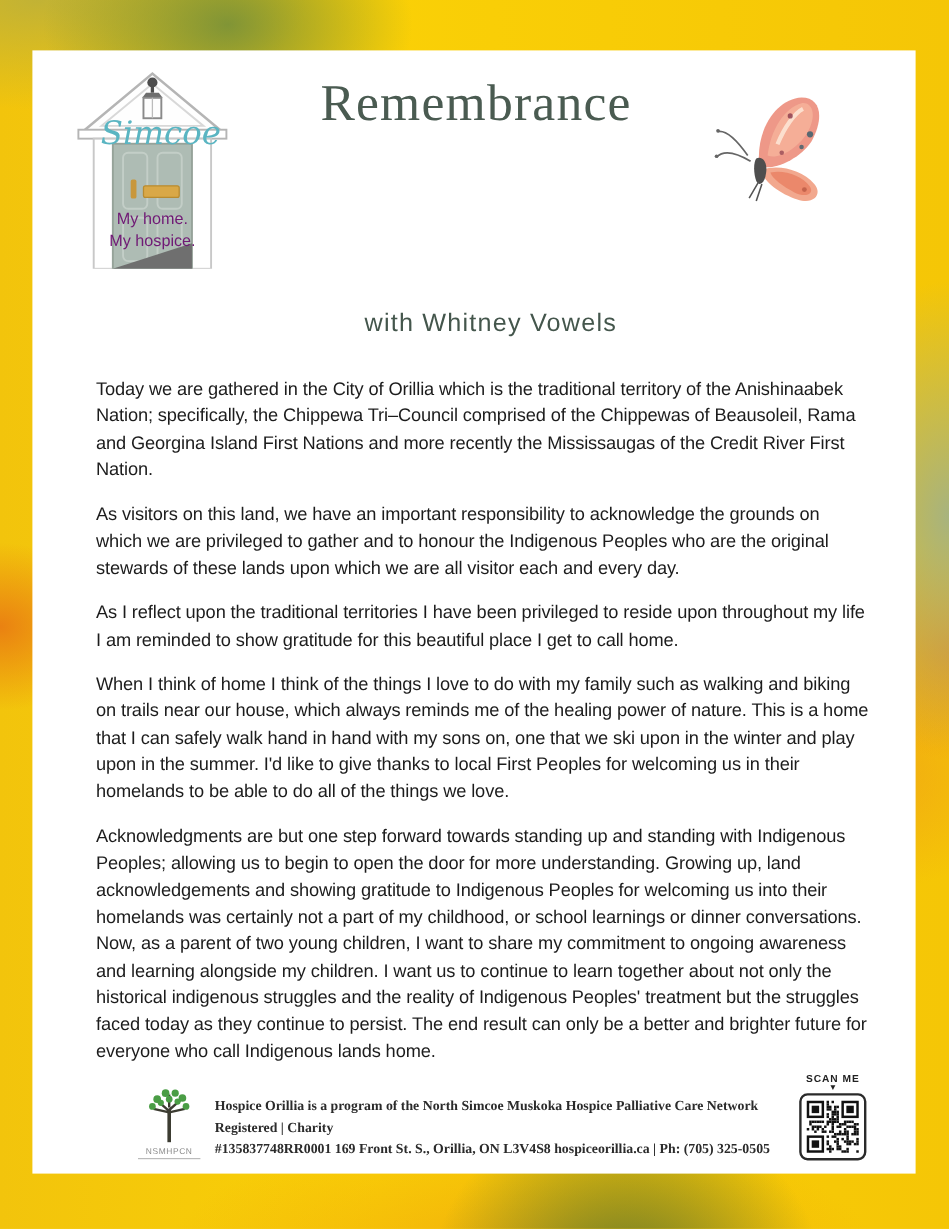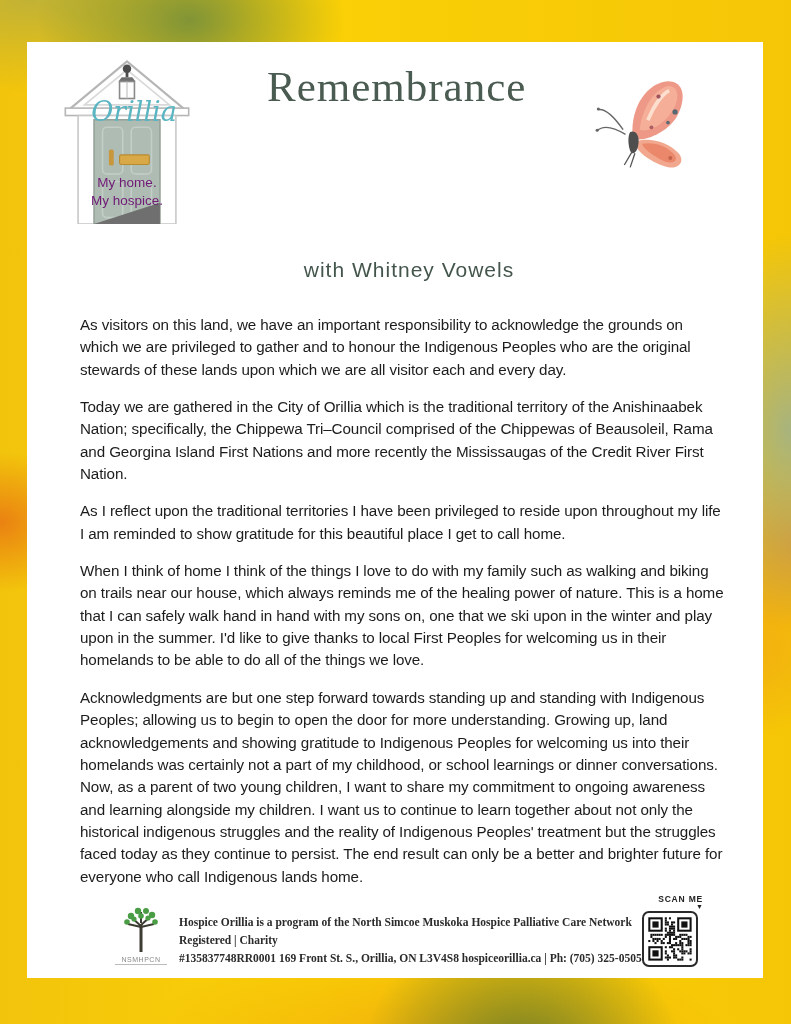--- a/index.html
+++ b/index.html
@@ -58,21 +58,21 @@
     letter-spacing:-0.1px;
   }
   
   .footer { position:absolute; left:0; bottom:6px; width:100%; height:72px; }
   .footer-logo { position:absolute; left:88px; top:6px; width:52px; text-align:center; }
   .footer-logo .acronym { font-size:7px; color:#8a8a8a; letter-spacing:.5px; border-bottom:1px solid #bbb; padding-bottom:1px; }
   .footer-text {
     position:absolute; left:152px; top:14px; width:478px;
     font-size:11.5px; font-weight:700; color:#2b2b2b; line-height:1.55;font-family:Liberation Serif, serif;
   }
-  .qr-block { position:absolute; right:60px; top:-6px; width:66px; text-align:right; }
+  .qr-block { position:absolute; right:36px; top:-6px; width:66px; text-align:center; }
   .qr-label { font-size:8.5px; font-weight:700; letter-spacing:.8px; color:#222; }
   .qr-arrow { font-size:7px; color:#222; line-height:.8; }
   .qr-frame {
     margin:1px auto 0; width:56px; height:56px; border:2px solid #2a2a2a;
     border-radius:7px; padding:3px; background:#fff;
   }
 </style>
 </head>
 <body>
 
@@ -94,21 +94,21 @@
         <rect x="37" y="67" width="19" height="44" rx="4" fill="none" stroke="#c3cec7" stroke-width="1.5"></rect>
         <rect x="64" y="67" width="19" height="44" rx="4" fill="none" stroke="#c3cec7" stroke-width="1.5"></rect>
         <rect x="37" y="118" width="19" height="34" rx="4" fill="none" stroke="#c3cec7" stroke-width="1.5"></rect>
         <rect x="64" y="118" width="19" height="34" rx="4" fill="none" stroke="#c3cec7" stroke-width="1.5"></rect>
         <rect x="43" y="88" width="4.5" height="15" rx="1.5" fill="#c8973c"></rect>
         <rect x="53" y="93" width="28" height="9" rx="1.5" fill="#d9a847" stroke="#b98b2f" stroke-width="1"></rect>
         <polygon points="29,158 91,138 91,158" fill="#6f6f6f"></polygon>
       </svg>
     </span>
     <div class="wordmark">
-      <span class="l2">Orillia</span>
+      <span class="l2">Simcoe</span>
     </div>
     <div class="tagline">
       <div>My home.</div>
       <div>My hospice.</div>
     </div>
   </div>
 
   <div class="title-block">
     <div class="title-line2">Remembrance</div>
   </div>
@@ -130,22 +130,22 @@
       <circle cx="72" cy="42" r="1.6" fill="#3c5f6d" opacity="0.8"></circle>
       <circle cx="64" cy="20" r="1.8" fill="#8a3a4c" opacity="0.8"></circle>
       <circle cx="58" cy="46" r="1.6" fill="#8a3a4c" opacity="0.7"></circle>
       <circle cx="74" cy="72" r="1.7" fill="#b4543e" opacity="0.7"></circle>
     </svg>
   </div>
 
   <div class="event-subtitle">with Whitney Vowels</div>
 
   <div class="body-text">
+    <p>Today we are gathered in the City of Orillia which is the traditional territory of the Anishinaabek Nation; specifically, the Chippewa Tri–Council comprised of the Chippewas of Beausoleil, Rama and Georgina Island First Nations and more recently the Mississaugas of the Credit River First Nation.</p>
     <p>As visitors on this land, we have an important responsibility to acknowledge the grounds on which we are privileged to gather and to honour the Indigenous Peoples who are the original stewards of these lands upon which we are all visitor each and every day.</p>
-    <p>Today we are gathered in the City of Orillia which is the traditional territory of the Anishinaabek Nation; specifically, the Chippewa Tri–Council comprised of the Chippewas of Beausoleil, Rama and Georgina Island First Nations and more recently the Mississaugas of the Credit River First Nation.</p>
     <p>As I reflect upon the traditional territories I have been privileged to reside upon throughout my life I am reminded to show gratitude for this beautiful place I get to call home.</p>
     <p>When I think of home I think of the things I love to do with my family such as walking and biking on trails near our house, which always reminds me of the healing power of nature. This is a home that I can safely walk hand in hand with my sons on, one that we ski upon in the winter and play upon in the summer. I'd like to give thanks to local First Peoples for welcoming us in their homelands to be able to do all of the things we love.</p>
     <p>Acknowledgments are but one step forward towards standing up and standing with Indigenous Peoples; allowing us to begin to open the door for more understanding. Growing up, land acknowledgements and showing gratitude to Indigenous Peoples for welcoming us into their homelands was certainly not a part of my childhood, or school learnings or dinner conversations. Now, as a parent of two young children, I want to share my commitment to ongoing awareness and learning alongside my children. I want us to continue to learn together about not only the historical indigenous struggles and the reality of Indigenous Peoples' treatment but the struggles faced today as they continue to persist. The end result can only be a better and brighter future for everyone who call Indigenous lands home.</p>
   </div>
 
   <div class="footer">
     <div class="footer-logo">
       <span>
         <svg width="44" height="46" viewBox="0 0 44 46">
           <rect x="20.5" y="18" width="3" height="28" fill="#3c3c32"></rect>

